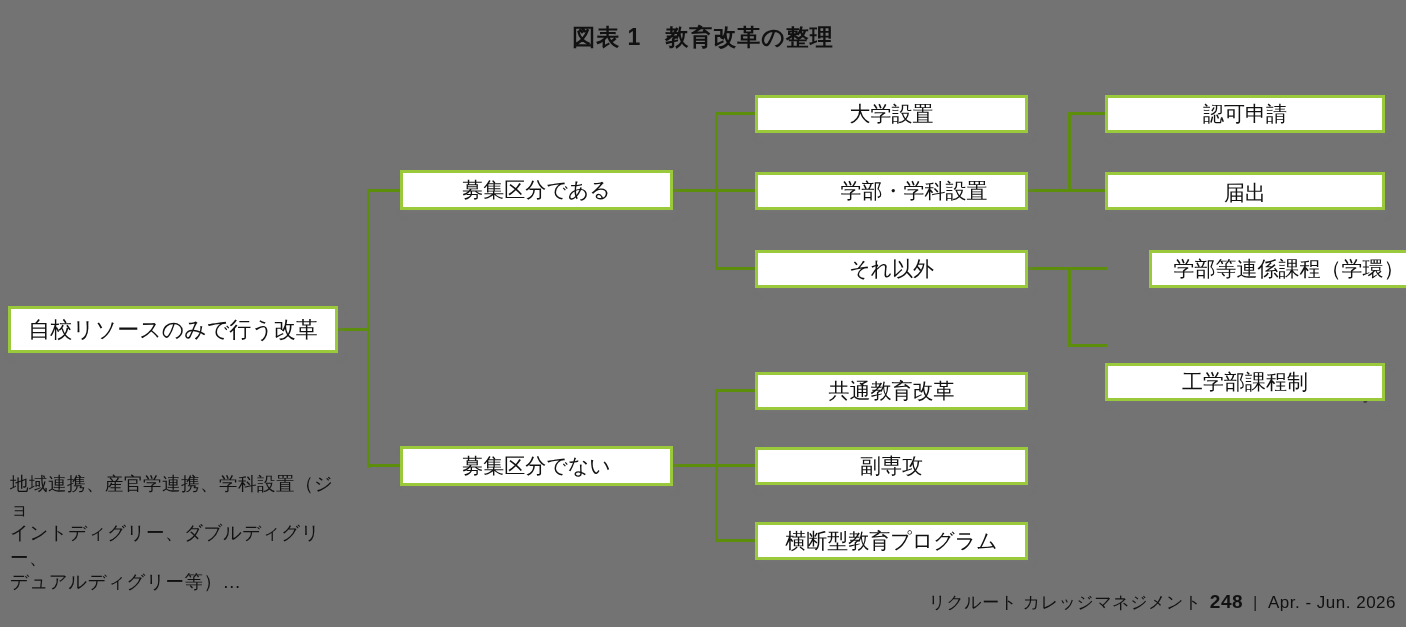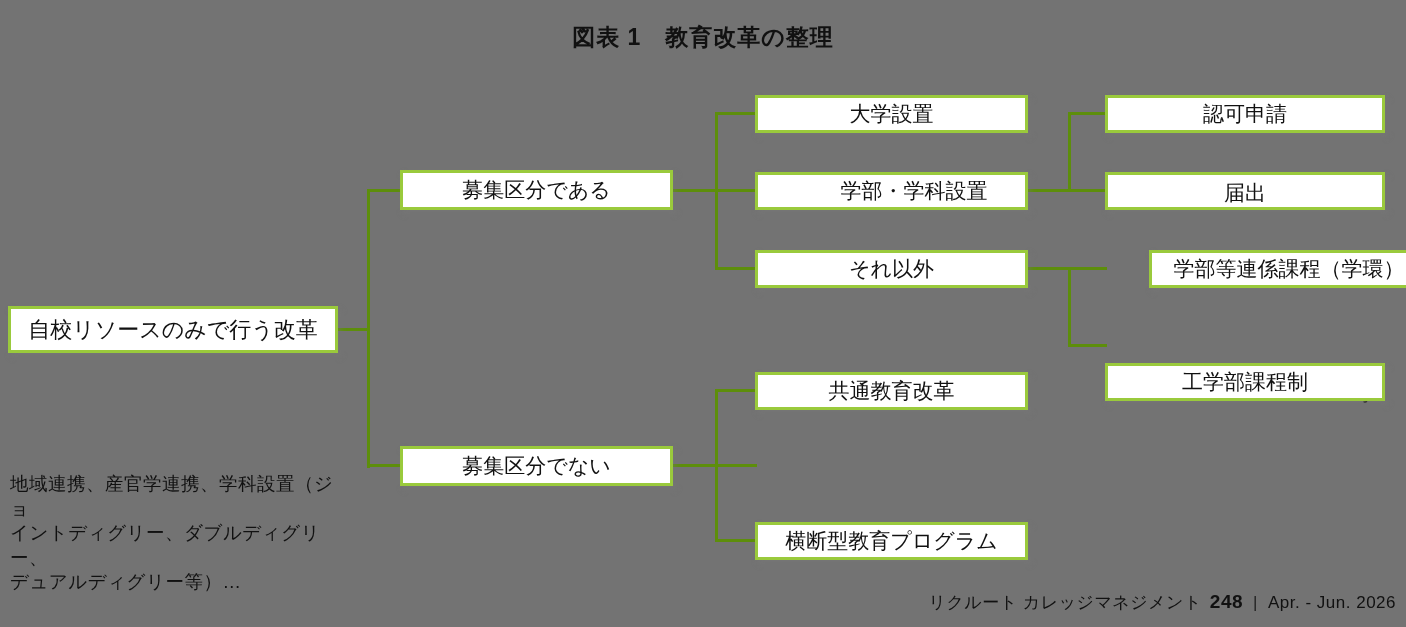--- a/index.html
+++ b/index.html
@@ -126,20 +126,23 @@
   </div>
   <div class="node" style="left:755px; top:172px; width:273px; height:38px;padding-left:45px;">
     <span>学部・学科設置</span>
   </div>
   <div class="node" style="left:755px; top:250px; width:273px; height:38px;">
     <span>それ以外</span>
   </div>
   <div class="node" style="left:755px; top:372px; width:273px; height:38px;">
     <span>共通教育改革</span>
   </div>
+  <div class="node" style="left:755px; top:447px; width:273px; height:38px;">
+    <span>副専攻</span>
+  </div>
   <div class="node" style="left:755px; top:522px; width:273px; height:38px;">
     <span>横断型教育プログラム</span>
   </div>
 
   <div class="node" style="left:1105px; top:95px; width:280px; height:38px;">
     <span>認可申請</span>
   </div>
   <div class="node" style="left:1105px; top:172px; width:280px; height:38px;align-items:flex-end;">
     <span>届出</span>
   </div>

